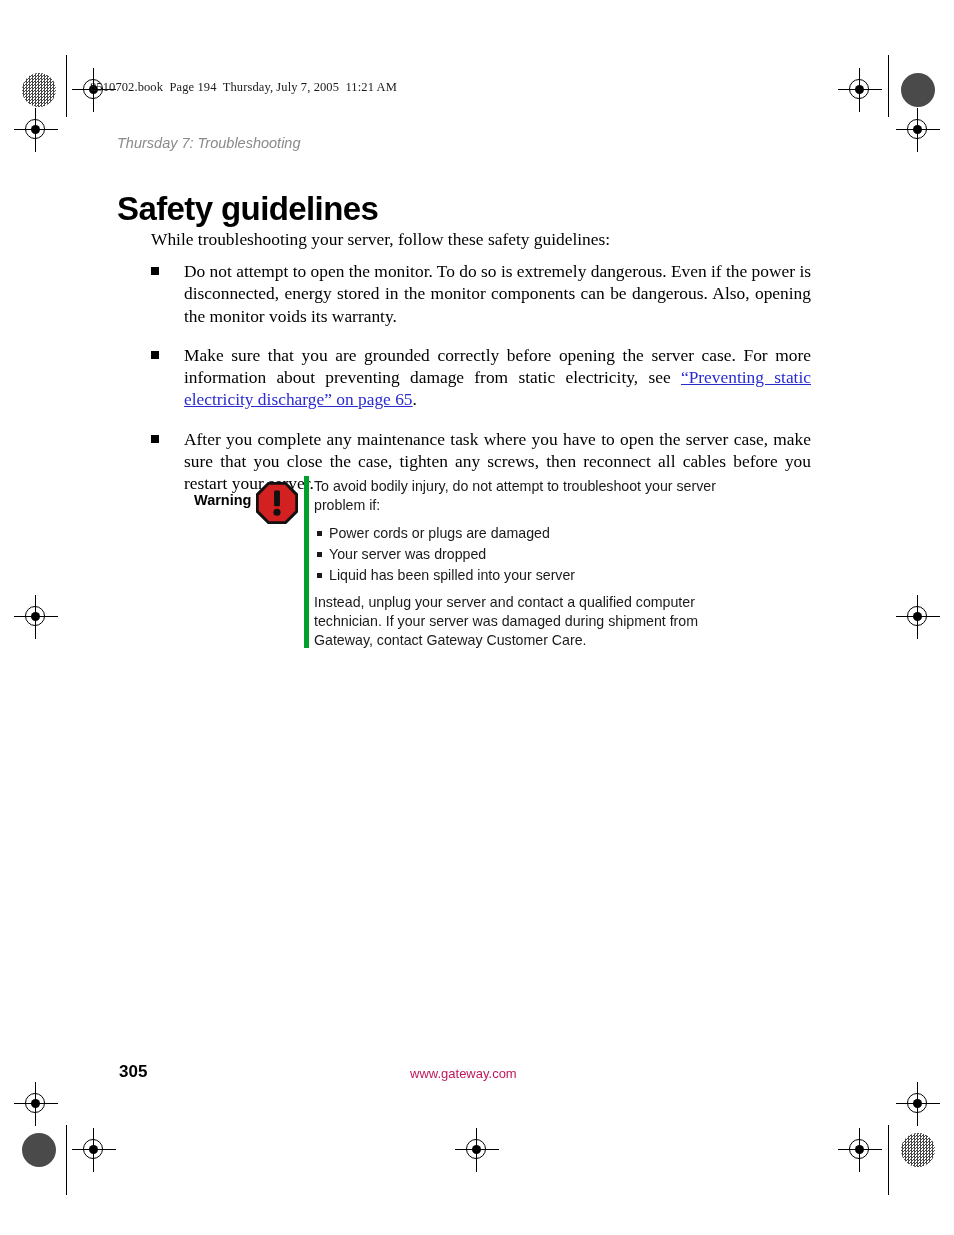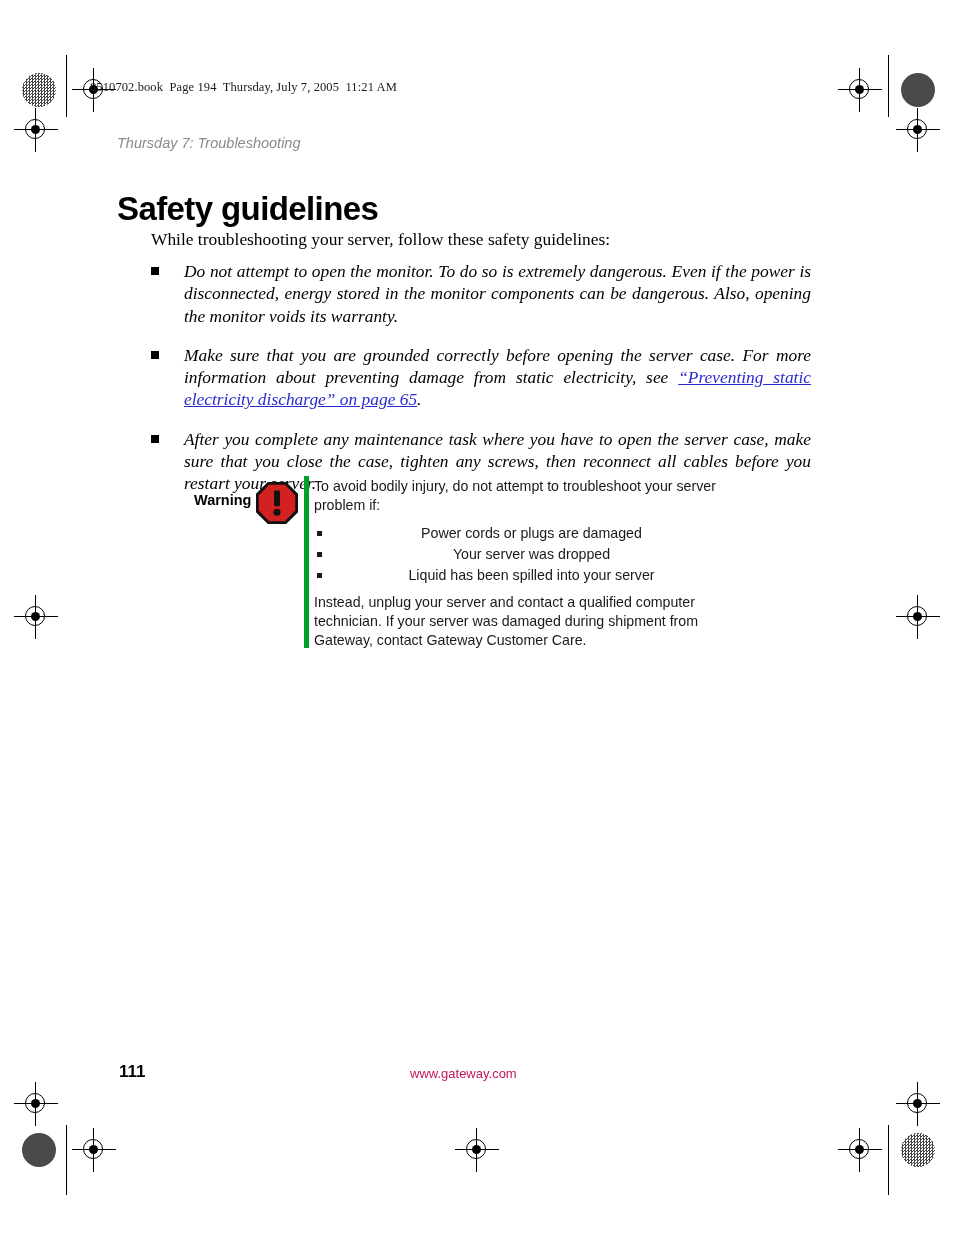--- a/index.html
+++ b/index.html
@@ -132,21 +132,20 @@
     background: #000;
   }
   .bullet-text {
     flex: 1 1 auto;
     font-family: "Liberation Serif", serif;
     font-size: 17.4px;
     line-height: 1.28;
     color: #000;
     text-align: justify;
     text-justify: inter-word;
-    font-style: italic;
   }
   .link {
     color: #2a2ad0;
   }
 
   
   .warning-block {
     position: absolute;
     left: 190px;
     top: 473px;
@@ -188,21 +187,20 @@
   }
   .warning-body p { margin: 0 0 9px 0; }
   .warning-body ul {
     margin: 0 0 9px 0;
     padding: 0 0 0 15px;
     list-style: none;
   }
   .warning-body li {
     position: relative;
     margin: 0 0 2px 0;
-    text-align: center;
   }
   .warning-body li::before {
     content: "";
     position: absolute;
     left: -12px;
     top: 7px;
     width: 5px;
     height: 5px;
     background: #1a1a1a;
   }
@@ -361,16 +359,16 @@
       <p>To avoid bodily injury, do not attempt to troubleshoot your server problem if:</p>
       <ul>
         <li>Power cords or plugs are damaged</li>
         <li>Your server was dropped</li>
         <li>Liquid has been spilled into your server</li>
       </ul>
       <p>Instead, unplug your server and contact a qualified computer technician. If your server was damaged during shipment from Gateway, contact Gateway Customer Care.</p>
     </div>
   </div>
 
-  <div class="footer-pagenum">111</div>
+  <div class="footer-pagenum">305</div>
   <div class="footer-url">www.gateway.com</div>
 
 </div>
 
 </body></html>

